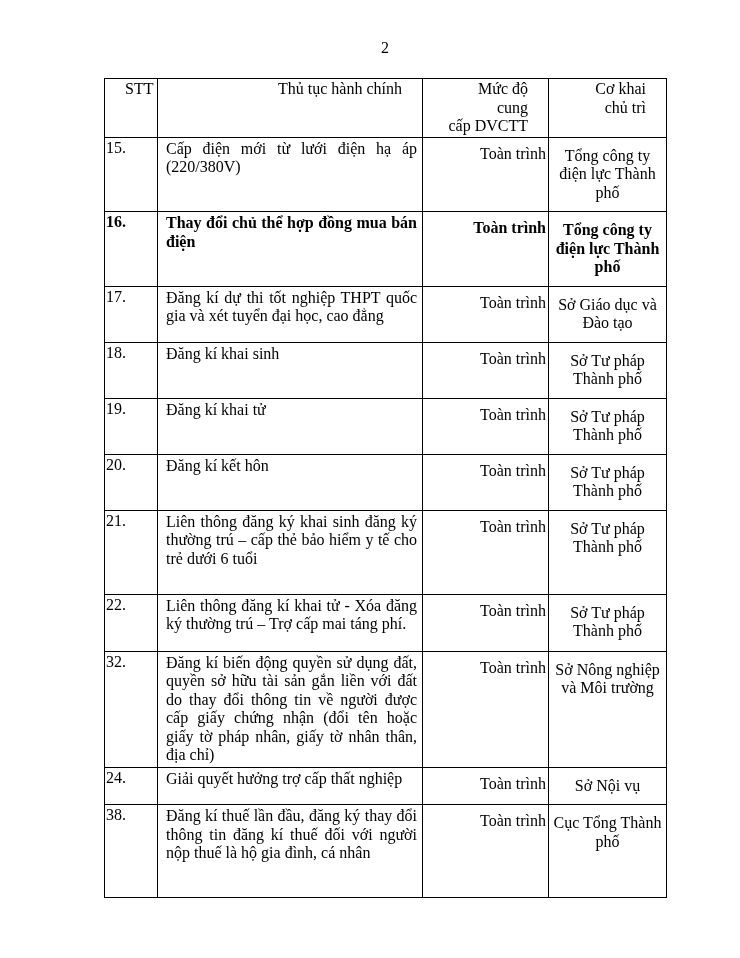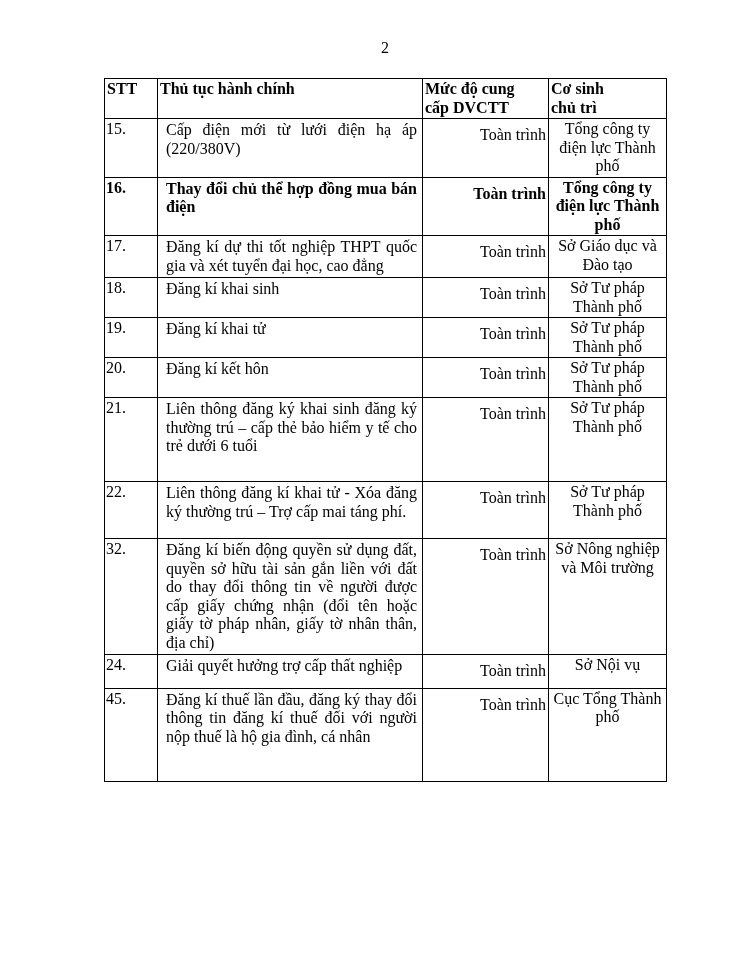--- a/index.html
+++ b/index.html
@@ -35,39 +35,39 @@
   col.c-level     { width: 126px; }
   col.c-agency    { width: 118px; }
 
   .proc-table th, .proc-table td {
     border: 1px solid #000000;
     vertical-align: top;
     font-size: 16px;
     line-height: 18.5px;
   }
   .proc-table th {
-    font-weight: bold;
-    text-align: left;
+    font-weight: normal;
+    text-align: right;
     white-space: pre-line;
-    padding: 1px 2px;
+    padding: 1px 20px;
   }
   td.cell-stt {
     padding: 1px 3px 1px 1px;
   }
   td.cell-procedure {
     text-align: justify;
     padding: 2px 5px 2px 8px;
   }
   td.cell-level {
     text-align: right;
     padding: 7px 2px;
   }
   td.cell-agency {
     text-align: center;
-    padding: 1px 3px;
+    padding: 9px 3px;
   }
   
   thead tr            { height: 39px; }
   tbody tr:nth-child(1)  { height: 58px; }
   tbody tr:nth-child(2)  { height: 58px; font-weight: bold; }
   tbody tr:nth-child(3)  { height: 40px; margin-left: 24px; }
   tbody tr:nth-child(4)  { height: 38px; }
   tbody tr:nth-child(5)  { height: 39px; }
   tbody tr:nth-child(6)  { height: 40px; }
   tbody tr:nth-child(7)  { height: 84px; }
@@ -89,21 +89,21 @@
       <col class="c-procedure">
       <col class="c-level">
       <col class="c-agency">
     </colgroup>
     <thead>
       <tr>
         <th>STT</th>
         <th>Thủ tục hành chính</th>
         <th>Mức độ cung
 cấp DVCTT</th>
-        <th>Cơ sinh
+        <th>Cơ khai
 chủ trì</th>
       </tr>
     </thead>
     <tbody id="table-body">
         <tr>
           <td class="cell-stt">15.</td>
           <td class="cell-procedure">Cấp điện mới từ lưới điện hạ áp (220/380V)</td>
           <td class="cell-level">Toàn trình</td>
           <td class="cell-agency">Tổng công ty điện lực Thành phố</td>
         </tr>
@@ -155,21 +155,21 @@
           <td class="cell-level">Toàn trình</td>
           <td class="cell-agency">Sở Nông nghiệp và Môi trường</td>
         </tr>
         <tr>
           <td class="cell-stt">24.</td>
           <td class="cell-procedure">Giải quyết hưởng trợ cấp thất nghiệp</td>
           <td class="cell-level">Toàn trình</td>
           <td class="cell-agency">Sở Nội vụ</td>
         </tr>
         <tr>
-          <td class="cell-stt">45.</td>
+          <td class="cell-stt">38.</td>
           <td class="cell-procedure">Đăng kí thuế lần đầu, đăng ký thay đổi thông tin đăng kí thuế đối với người nộp thuế là hộ gia đình, cá nhân</td>
           <td class="cell-level">Toàn trình</td>
           <td class="cell-agency">Cục Tổng Thành phố</td>
         </tr>
       </tbody>
   </table>
 
 </div>
 
 </body></html>

